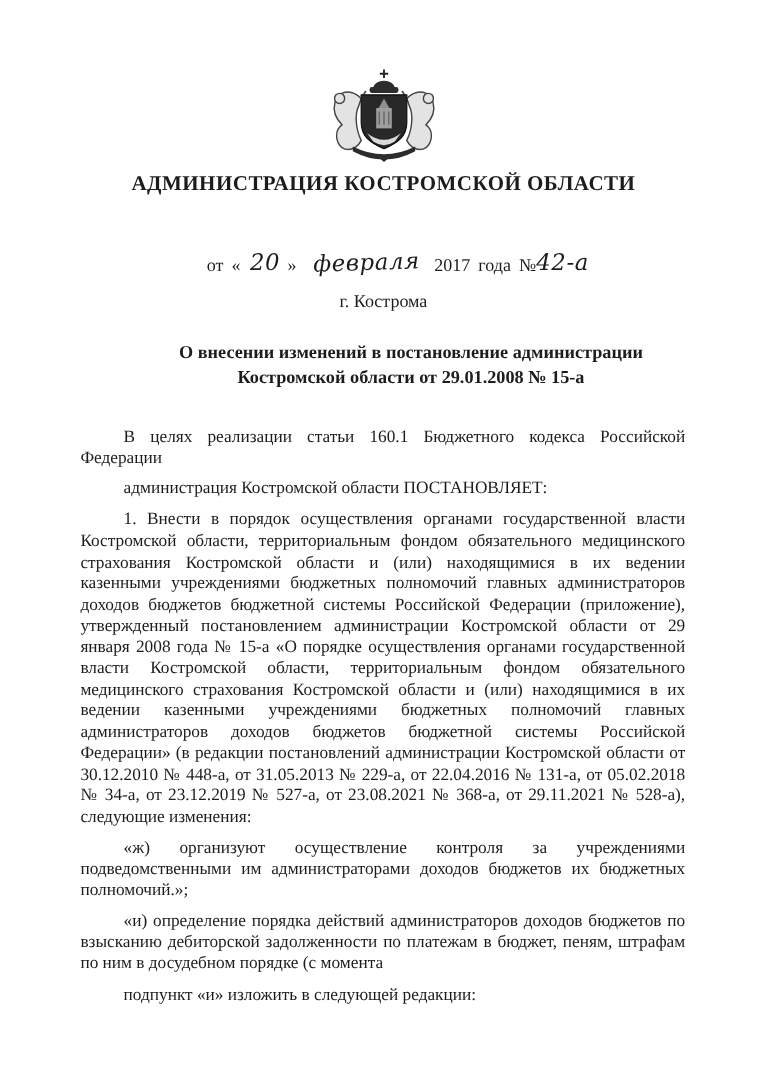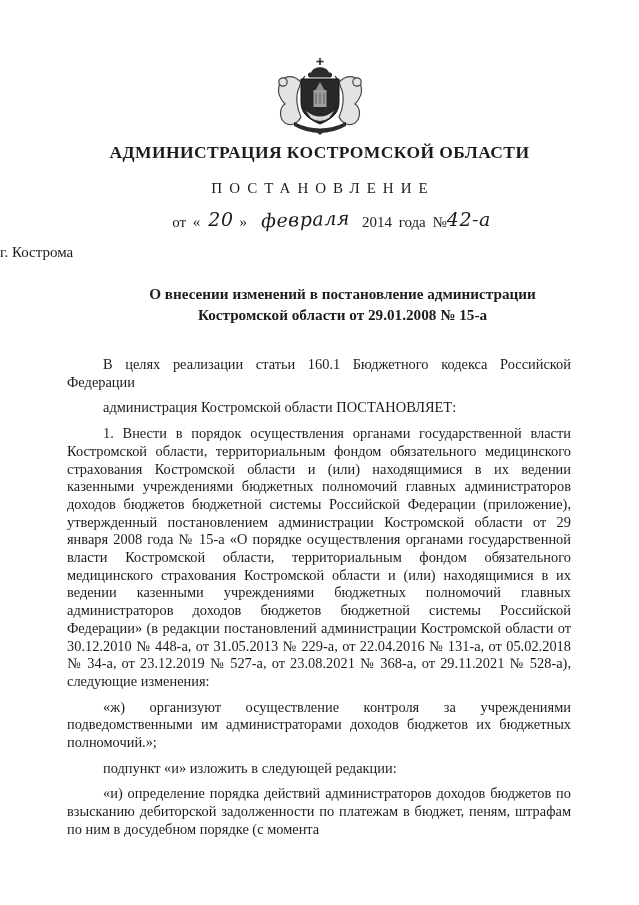--- a/index.html
+++ b/index.html
@@ -61,21 +61,21 @@
     letter-spacing: 0.5px;
   }
   .hand-day   { margin: 0 6px 8px 8px; }
   .hand-month { margin: 0 12px 0 14px; transform: rotate(-2deg); display: inline-block; }
   .hand-num   { }
   .place {
     position: absolute;
     top: 244px;
     left: 0;
     width: 100%;
-    text-align: left;
+    text-align: center;
     font-size: 15px;
   }
   .doc-title {
     position: absolute;
     top: 283px;
     left: 0;
     width: 100%;
     text-align: center;
     font-weight: bold;
     font-size: 15.2px;
@@ -120,35 +120,34 @@
     <path d="M45,36 v11 M49,36 v11 M53,36 v11" stroke="#5c5c5c" stroke-width="1" fill="none"></path>
 
     <path d="M35,54 q14,11 28,0 l-5,7 q-9,6 -18,0 Z" fill="#d9d9d9"></path>
 
     <path d="M23,65 Q49,78 75,65 l0,4 Q49,83 23,69 Z" fill="#2c2c2c"></path>
     <path d="M45.5,75 h7 l-3.5,3 Z" fill="#2c2c2c"></path>
   </svg>
 
   <div class="org-name">АДМИНИСТРАЦИЯ КОСТРОМСКОЙ ОБЛАСТИ</div>
 
-  <div class="doc-type">ПОСТАНОВЛЕНИЕ</div>
 
   <div class="date-line">
-    <span class="printed">от «</span><span class="hand hand-day">20</span><span class="printed">»</span><span class="hand hand-month">февраля</span><span class="printed">2014 года №</span><span class="hand hand-num">42-а</span>
+    <span class="printed">от «</span><span class="hand hand-day">20</span><span class="printed">»</span><span class="hand hand-month">февраля</span><span class="printed">2017 года №</span><span class="hand hand-num">42-а</span>
   </div>
 
   <div class="place">г. Кострома</div>
 
   <div class="doc-title">
     <div>О внесении изменений в постановление администрации</div>
     <div>Костромской области от 29.01.2008 № 15-а</div>
   </div>
 
   <div class="body-text">
     <p>В целях реализации статьи 160.1 Бюджетного кодекса Российской Федерации</p>
     <p>администрация Костромской области ПОСТАНОВЛЯЕТ:</p>
     <p>1. Внести в порядок осуществления органами государственной власти Костромской области, территориальным фондом обязательного медицинского страхования Костромской области и (или) находящимися в их ведении казенными учреждениями бюджетных полномочий главных администраторов доходов бюджетов бюджетной системы Российской Федерации (приложение), утвержденный постановлением администрации Костромской области от 29 января 2008 года №&nbsp;15-а «О порядке осуществления органами государственной власти Костромской области, территориальным фондом обязательного медицинского страхования Костромской области и (или) находящимися в их ведении казенными учреждениями бюджетных полномочий главных администраторов доходов бюджетов бюджетной системы Российской Федерации» (в редакции постановлений администрации Костромской области от 30.12.2010 №&nbsp;448-а, от 31.05.2013 №&nbsp;229-а, от 22.04.2016 №&nbsp;131-а, от 05.02.2018 №&nbsp;34-а, от 23.12.2019 №&nbsp;527-а, от 23.08.2021 №&nbsp;368-а, от 29.11.2021 №&nbsp;528-а), следующие изменения:</p>
     <p>«ж) организуют осуществление контроля за учреждениями подведомственными им администраторами доходов бюджетов их бюджетных полномочий.»;</p>
+    <p>«и) определение порядка действий администраторов доходов бюджетов по взысканию дебиторской задолженности по платежам в бюджет, пеням, штрафам по ним в досудебном порядке (с момента</p>
     <p>подпункт «и» изложить в следующей редакции:</p>
-    <p>«и) определение порядка действий администраторов доходов бюджетов по взысканию дебиторской задолженности по платежам в бюджет, пеням, штрафам по ним в досудебном порядке (с момента</p>
   </div>
 
 </div>
 
 </body></html>

